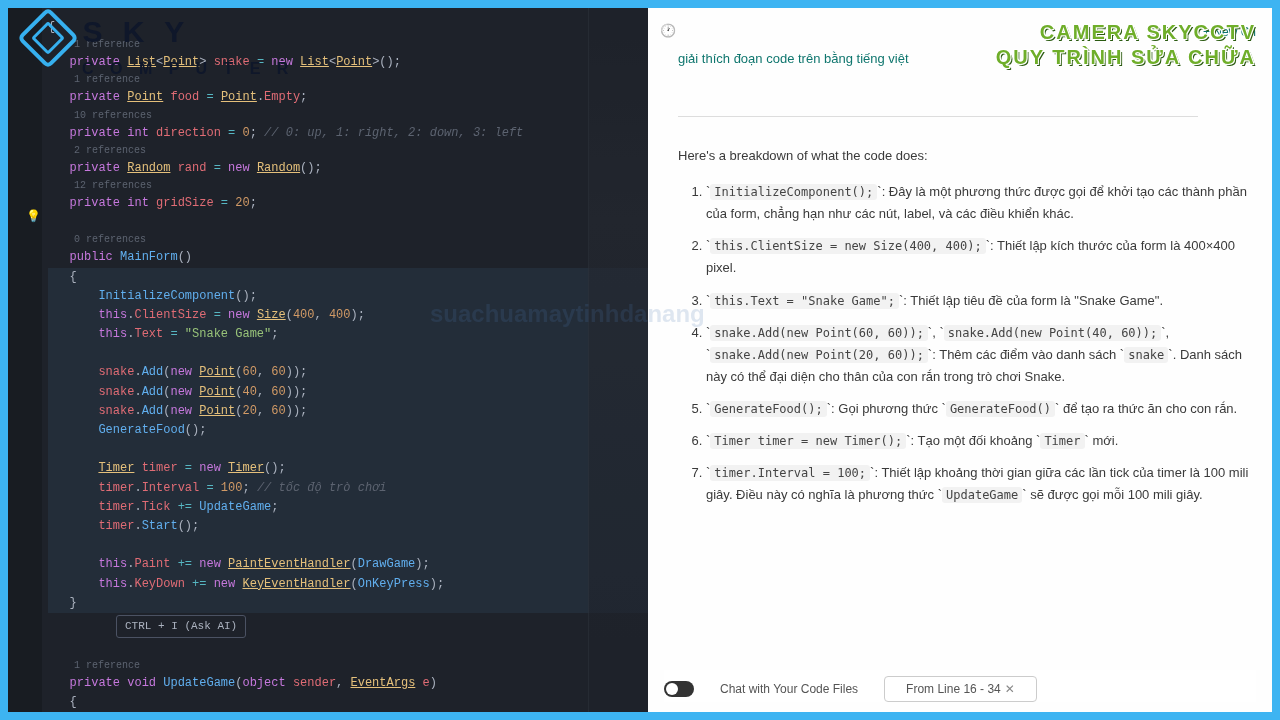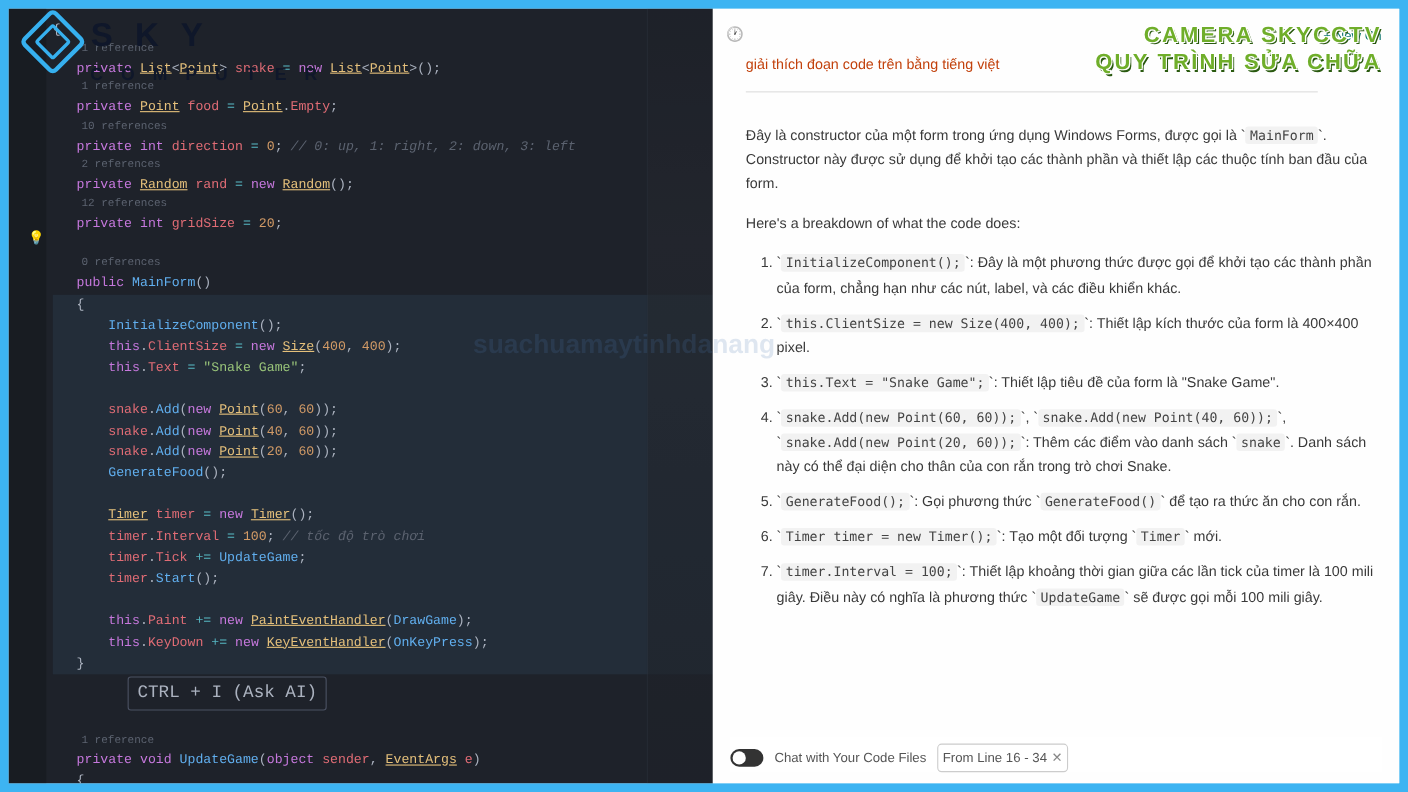--- a/index.html
+++ b/index.html
@@ -14,36 +14,36 @@
 .type { color: #e5c07b; text-decoration: underline; }
 .fn { color: #61afef; }
 .str { color: #98c379; }
 .num { color: #d19a66; }
 .cm { color: #5c6370; font-style: italic; }
 .op { color: #56b6c2; }
 .id { color: #e06c75; }
 .p { color: #abb2bf; }
 .bulb { position: absolute; left: 18px; color: #e5c07b; font-size: 12px; }
 .highlight-block { background: rgba(97,175,239,0.08); }
-.ask-ai { display: inline-block; border: 1px solid #4b5263; border-radius: 3px; padding: 2px 8px; font-size: 16px; color: #abb2bf; margin-left: 68px; margin-top: 2px; }
+.ask-ai { display: inline-block; border: 1px solid #4b5263; border-radius: 3px; padding: 2px 8px; font-size: 11px; color: #abb2bf; margin-left: 68px; margin-top: 2px; }
 .minimap { position: absolute; right: 0; top: 0; width: 60px; height: 100%; background: linear-gradient(#1e222a, #252931 30%, #1e222a); opacity: 0.6; border-left: 1px solid #2c313a; }
 
 .chat-header { position: absolute; top: 12px; left: 12px; right: 12px; display: flex; align-items: center; gap: 8px; color: #888; }
 .clock-icon::before { content: "🕐"; font-size: 13px; filter: grayscale(1); }
 .new-chat { position: absolute; right: 16px; top: 14px; color: #0f766e; font-size: 12px; }
-.user-msg { color: #c2410c; margin-bottom: 13px; }
+.user-msg { color: #0f766e; margin-bottom: 46px; }
 .divider-thin { border-bottom: 1px solid #ddd; width: 520px; margin: 12px 0 28px 0; }
 .assist p { margin-bottom: 14px; color: #3a3a3a; }
 .assist ol { padding-left: 28px; }
 .assist li { margin-bottom: 10px; color: #3a3a3a; }
 .code-inline { font-family: Consolas, monospace; background: #f2f2f2; padding: 1px 4px; border-radius: 3px; font-size: 12px; color: #444; }
-.footer-bar { position: absolute; bottom: 10px; left: 16px; right: 16px; display: flex; align-items: center; gap: 10px; font-size: 12px; color: #555; background: #fff; padding-top: 6px; }
+.footer-bar { position: absolute; bottom: 10px; left: 16px; right: 16px; display: flex; align-items: center; gap: 26px; font-size: 12px; color: #555; background: #fff; padding-top: 6px; }
 .toggle { width: 30px; height: 16px; background: #333; border-radius: 10px; position: relative; }
 .toggle::after { content: ""; position: absolute; left: 2px; top: 2px; width: 12px; height: 12px; background: #fff; border-radius: 50%; }
-.chip { border: 1px solid #ccc; border-radius: 4px; padding: 2px 4px; display: flex; align-items: center; gap: 4px; }
+.chip { border: 1px solid #ccc; border-radius: 4px; padding: 2px 21px; display: flex; align-items: center; gap: 4px; }
 .chip-x { cursor: pointer; color: #888; }
 
 .logo-overlay { position: absolute; top: 16px; left: 26px; z-index: 10; }
 .logo-text { color: #0f172a; font-weight: 800; font-size: 30px; letter-spacing: 6px; font-family: Arial, sans-serif; line-height: 1.05; }
 .logo-icon { display: inline-block; width: 44px; height: 44px; border: 4px solid #36b0ef; transform: rotate(45deg); vertical-align: middle; margin-right: 8px; border-radius: 6px; position: relative; }
 .logo-icon::after { content: ""; position: absolute; inset: 6px; border: 3px solid #36b0ef; border-radius: 3px; }
 .title-overlay { position: absolute; top: 20px; right: 24px; z-index: 10; text-align: right; font-family: Arial Black, Arial, sans-serif; font-weight: 900; font-size: 20px; letter-spacing: 2px; line-height: 1.25; color: #6fae2a; text-shadow: -1px -1px 0 #fff, 1px -1px 0 #fff, -1px 1px 0 #fff, 1px 1px 0 #fff, 2px 2px 0 #2a5a10; }
 .watermark { position: absolute; top: 300px; left: 430px; color: rgba(80,120,180,0.18); font-size: 24px; font-weight: 600; z-index: 5; pointer-events: none; font-family: Arial, sans-serif; }
 </style>
 </head>
@@ -108,29 +108,28 @@
   <div class="chat-pane">
     <div class="chat-header">
       <span class="clock-icon"></span>
     </div>
     <div class="new-chat">+  New Ch</div>
 
     <div class="user-msg">giải thích đoạn code trên bằng tiếng việt</div>
     <div class="divider-thin"></div>
 
     <div class="assist">
-      <p><span>Đây là constructor của một form trong ứng dụng Windows Forms, được gọi là </span>`<span class="code-inline">MainForm</span>`<span>. Constructor này được sử dụng để khởi tạo các thành phần và thiết lập các thuộc tính ban đầu của form.</span></p>
       <p>Here's a breakdown of what the code does:</p>
       <ol>
         <li>`<span class="code-inline">InitializeComponent();</span>`<span>: Đây là một phương thức được gọi để khởi tạo các thành phần của form, chẳng hạn như các nút, label, và các điều khiển khác.</span></li>
         <li>`<span class="code-inline">this.ClientSize = new Size(400, 400);</span>`<span>: Thiết lập kích thước của form là 400×400 pixel.</span></li>
         <li>`<span class="code-inline">this.Text = "Snake Game";</span>`<span>: Thiết lập tiêu đề của form là "Snake Game".</span></li>
         <li>`<span class="code-inline">snake.Add(new Point(60, 60));</span>`, `<span class="code-inline">snake.Add(new Point(40, 60));</span>`, `<span class="code-inline">snake.Add(new Point(20, 60));</span>`<span>: Thêm các điểm vào danh sách </span>`<span class="code-inline">snake</span>`<span>. Danh sách này có thể đại diện cho thân của con rắn trong trò chơi Snake.</span></li>
         <li>`<span class="code-inline">GenerateFood();</span>`<span>: Gọi phương thức </span>`<span class="code-inline">GenerateFood()</span>`<span> để tạo ra thức ăn cho con rắn.</span></li>
-        <li>`<span class="code-inline">Timer timer = new Timer();</span>`<span>: Tạo một đối tượng </span>`<span class="code-inline">Timer</span>`<span> mới.</span></li>
+        <li>`<span class="code-inline">Timer timer = new Timer();</span>`<span>: Tạo một đối khoảng </span>`<span class="code-inline">Timer</span>`<span> mới.</span></li>
         <li>`<span class="code-inline">timer.Interval = 100;</span>`<span>: Thiết lập khoảng thời gian giữa các lần tick của timer là 100 mili giây. Điều này có nghĩa là phương thức </span>`<span class="code-inline">UpdateGame</span>`<span> sẽ được gọi mỗi 100 mili giây.</span></li>
       </ol>
     </div>
 
     <div class="footer-bar">
       <div class="toggle"></div>
       <span>Chat with Your Code Files</span>
       <div class="chip">
         <span>From Line 16 - 34</span>
         <span class="chip-x">✕</span>

